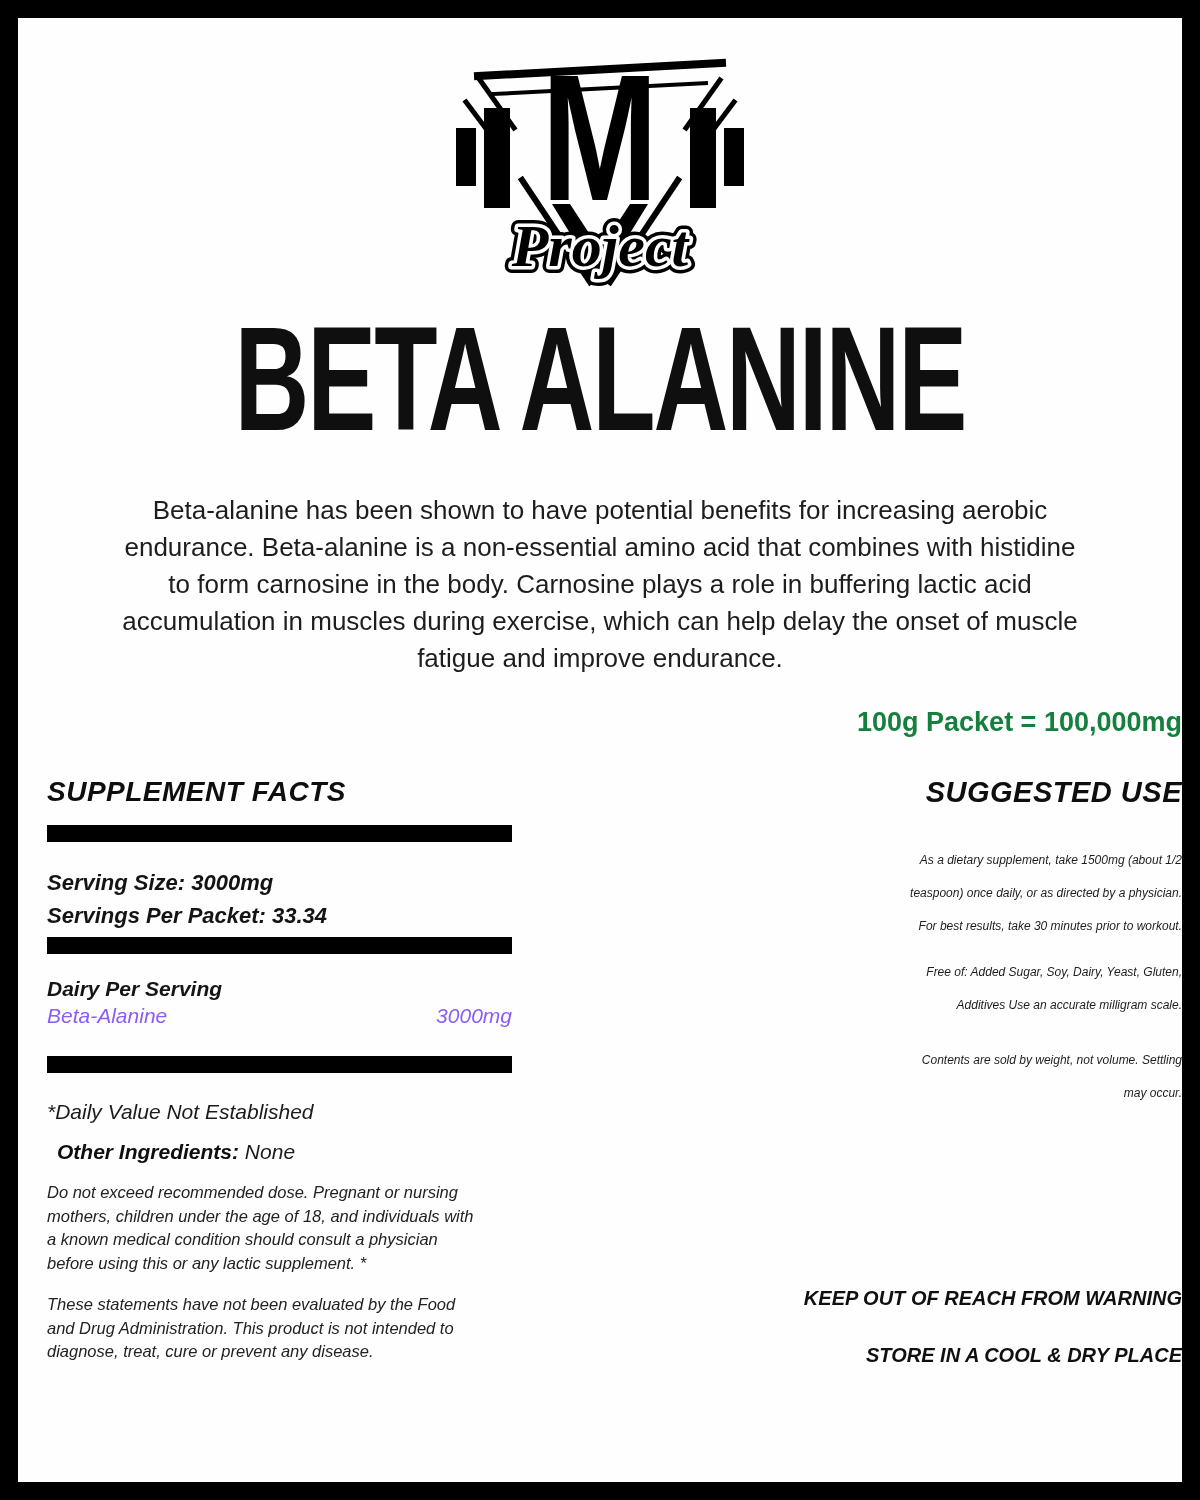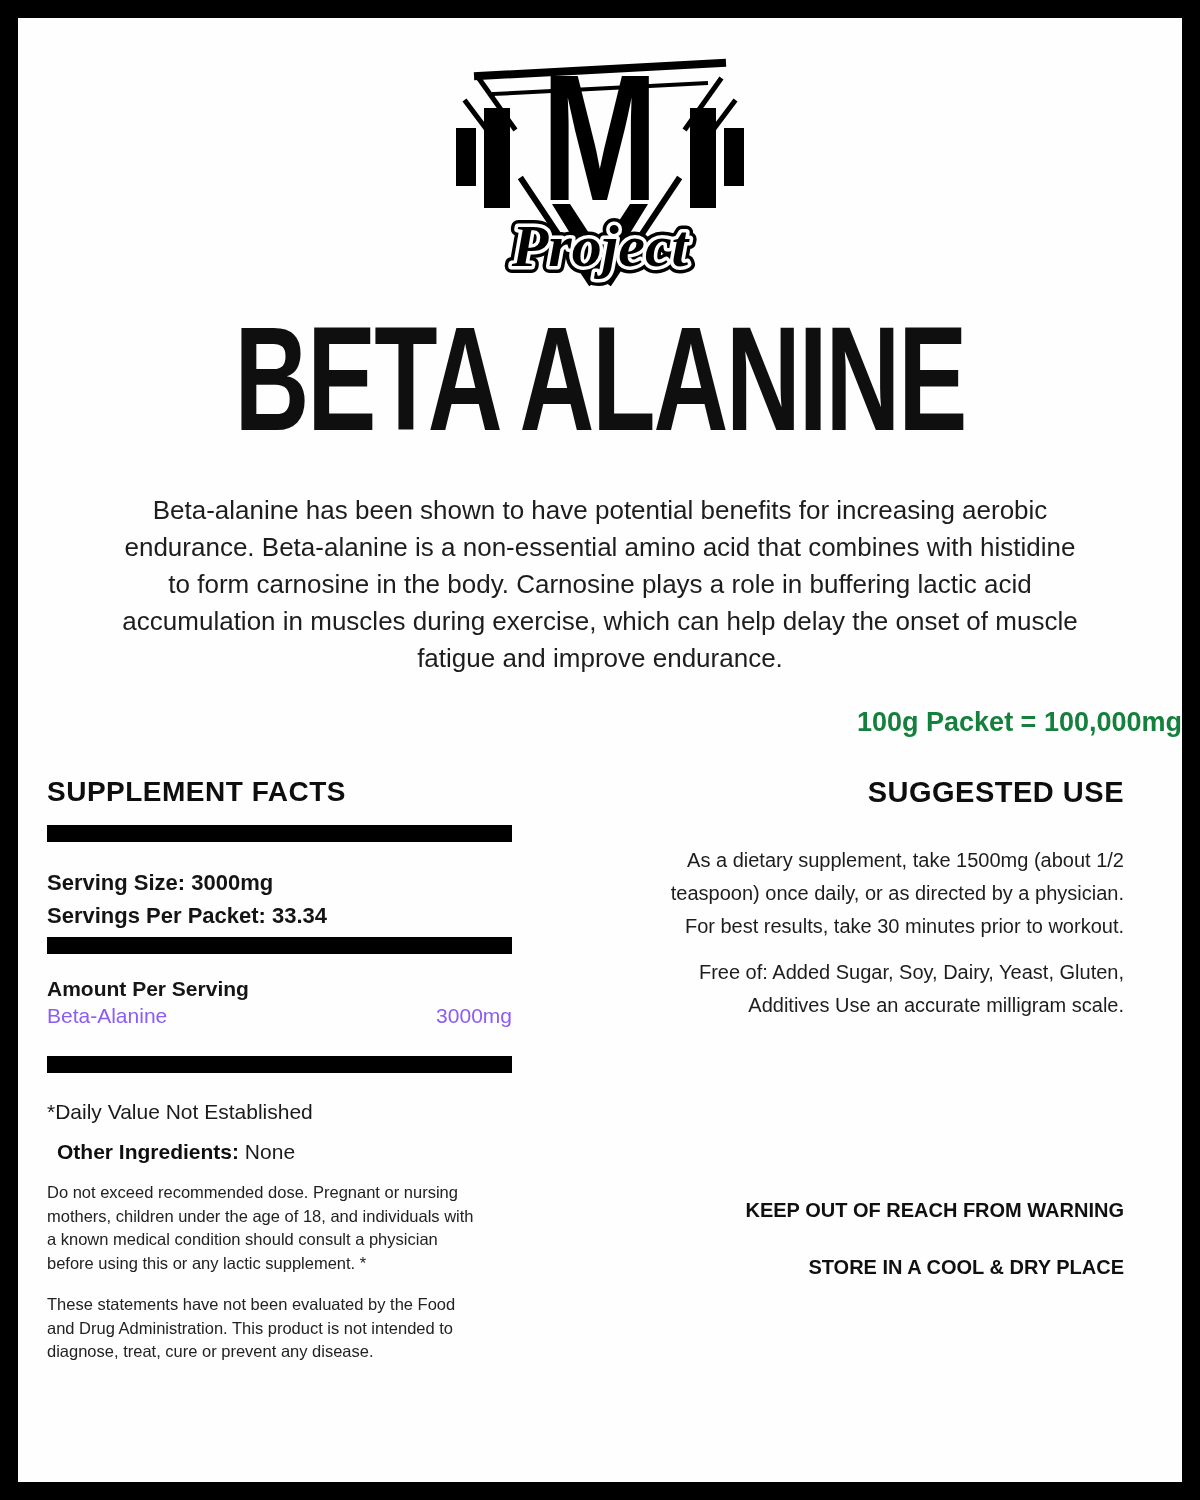--- a/index.html
+++ b/index.html
@@ -17,21 +17,21 @@
               letter-spacing:-3px;transform:scaleX(0.70);transform-origin:center;
               white-space:nowrap;color:#0f0f0f;}
 
   
   .description{margin:52px auto 0;width:1110px;font-size:26px;line-height:37px;
                text-align:center;white-space:pre-line;color:#1d1d1d;}
   .packet{margin-top:30px;text-align:right;font-size:27px;font-weight:bold;color:#15803d;}
 
   
   .columns{display:flex;justify-content:space-between;margin-top:38px;
-           padding-left:29px;padding-right:58px;}
+           padding-left:29px;font-style:italic;}
   .left-col{width:465px;}
   .right-col{width:535px;display:flex;flex-direction:column;align-items:flex-end;
              text-align:right;}
 
   .sf-heading{font-size:28px;font-weight:bold;line-height:32px;letter-spacing:.5px;color:#0e0e0e;}
   .bar{height:17px;background:#000;width:100%;}
   .bar1{margin-top:17px;}
   .serving{margin-top:24px;font-size:22px;font-weight:bold;line-height:33px;color:#141414;}
   .amount-label{margin-top:22px;font-size:21px;font-weight:bold;line-height:26px;}
   .fact-row{display:flex;justify-content:space-between;
@@ -39,21 +39,21 @@
   .bar3{margin-top:26px;}
   .dv-note{margin-top:26px;font-size:21px;line-height:26px;color:#1b1b1b;}
   .other-ing{margin-top:14px;margin-left:10px;font-size:21px;line-height:26px;color:#1b1b1b;}
   .other-ing b{color:#0f0f0f;}
   .warning-heading{margin-top:44px;font-size:30px;font-weight:bold;line-height:34px;color:#0e0e0e;}
   .warn-p{margin-top:16px;width:478px;font-size:16.5px;line-height:23.5px;
           white-space:pre-line;color:#222;}
   .warn-p.second{margin-top:18px;}
 
   .su-heading{font-size:29px;font-weight:bold;line-height:32px;letter-spacing:.5px;color:#0e0e0e;}
-  .su-p{white-space:pre-line;font-size:20px;line-height:33px;color:#1d1d1d;}
+  .su-p{white-space:pre-line;font-size:12px;line-height:33px;color:#1d1d1d;}
   .su-p.p1{margin-top:36px;}
   .su-p.p2{margin-top:13px;}
   .su-p.p3{margin-top:22px;}
   .note-bold{font-size:20px;font-weight:bold;line-height:24px;color:#101010;}
   .note-bold.n1{margin-top:176px;}
   .note-bold.n2{margin-top:33px;}
 </style>
 </head>
 <body>
 
@@ -110,21 +110,21 @@
       <div class="left-col">
         <div class="sf-heading">SUPPLEMENT FACTS</div>
         <div class="bar bar1"></div>
 
         <div class="serving">
           <div>Serving Size: 3000mg</div>
           <div>Servings Per Packet: 33.34</div>
         </div>
         <div class="bar" style="margin-top:5px;"></div>
 
-        <div class="amount-label">Amount Per Serving</div>
+        <div class="amount-label">Dairy Per Serving</div>
         <div class="fact-row">
           <span>Beta-Alanine</span>
           <span>3000mg</span>
         </div>
         <div class="bar bar3"></div>
 
         <div class="dv-note">*Daily Value Not Established</div>
         <div class="other-ing">
           <b>Other Ingredients:</b><span> None</span>
         </div>
@@ -138,19 +138,21 @@
 diagnose, treat, cure or prevent any disease.</div>
       </div>
 
       <div class="right-col">
         <div class="su-heading">SUGGESTED USE</div>
         <div class="su-p p1">As a dietary supplement, take 1500mg (about 1/2
 teaspoon) once daily, or as directed by a physician.
 For best results, take 30 minutes prior to workout.</div>
         <div class="su-p p2">Free of: Added Sugar, Soy, Dairy, Yeast, Gluten,
 Additives Use an accurate milligram scale.</div>
+        <div class="su-p p3">Contents are sold by weight, not volume. Settling
+may occur.</div>
         <div class="note-bold n1">KEEP OUT OF REACH FROM WARNING</div>
         <div class="note-bold n2">STORE IN A COOL &amp; DRY PLACE</div>
       </div>
 
     </div>
   </div>
 </div>
 
 </body></html>

